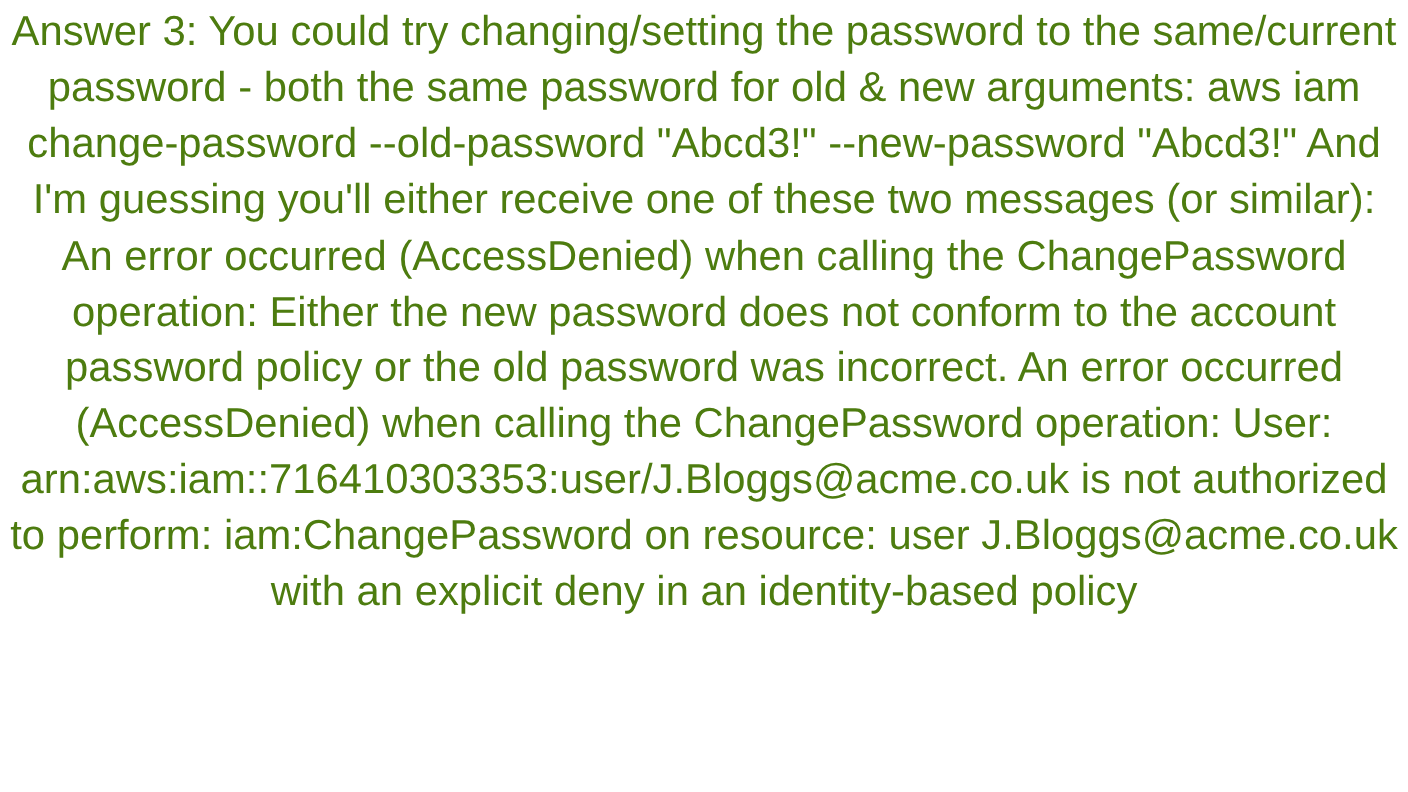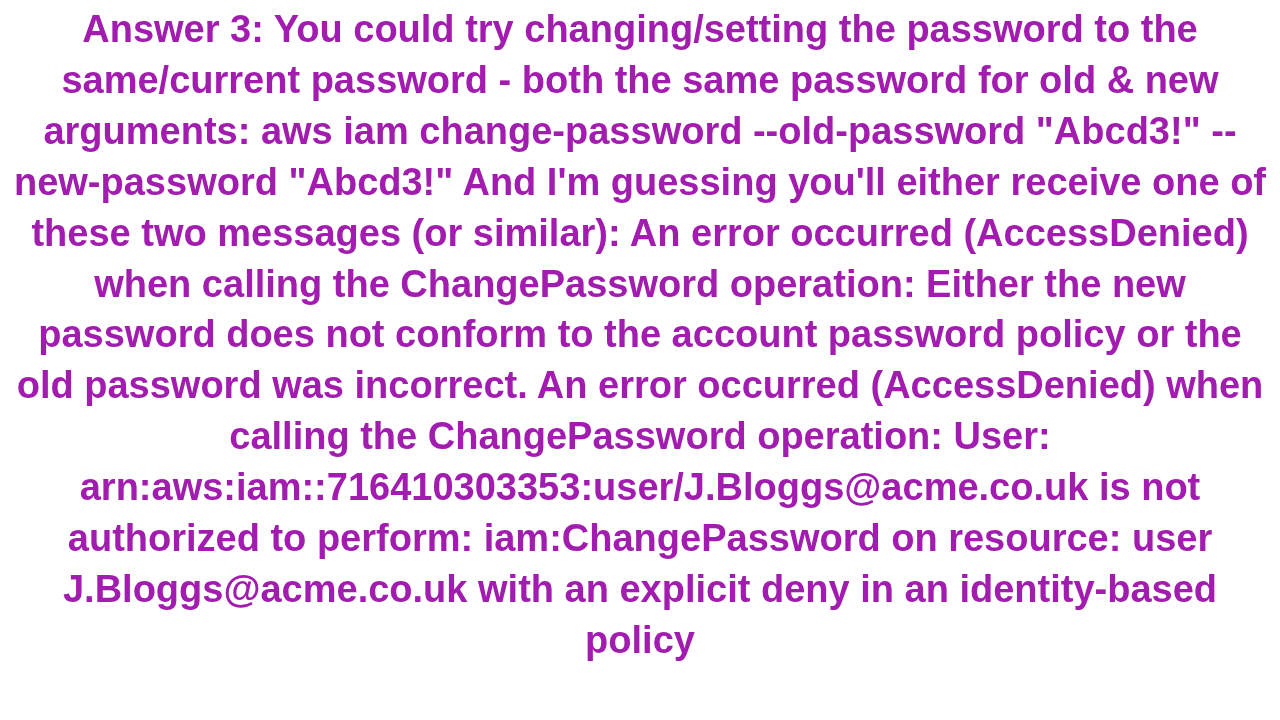--- a/index.html
+++ b/index.html
@@ -13,21 +13,21 @@
       background: #ffffff;
       font-family: Arial, Helvetica, sans-serif;
       overflow: hidden;
     }
     .content {
       width: 100%;
       padding: 4px 6px 0 6px;
       text-align: center;
       font-size: 38px;
       line-height: 1.34;
-      color: #a21caf;
-      font-weight: 700;
+      color: #4d7c0f;
+      font-weight: 400;
       letter-spacing: 0px;
     }
   </style>
 </head>
 <body>
 
 <div class="content">Answer 3: You could try changing/setting the password to the same/current password - both the same password for old &amp; new arguments: aws iam change-password --old-password "Abcd3!" --new-password "Abcd3!"  And I'm guessing you'll either receive one of these two messages (or similar): An error occurred (AccessDenied) when calling the ChangePassword operation: Either the new password does not conform to the account password policy or the old password was incorrect.  An error occurred (AccessDenied) when calling the ChangePassword operation: User: arn:aws:iam::716410303353:user/J.Bloggs@acme.co.uk is not authorized to perform: iam:ChangePassword on resource: user J.Bloggs@acme.co.uk with an explicit deny in an identity-based policy</div>
 
 </body></html>

